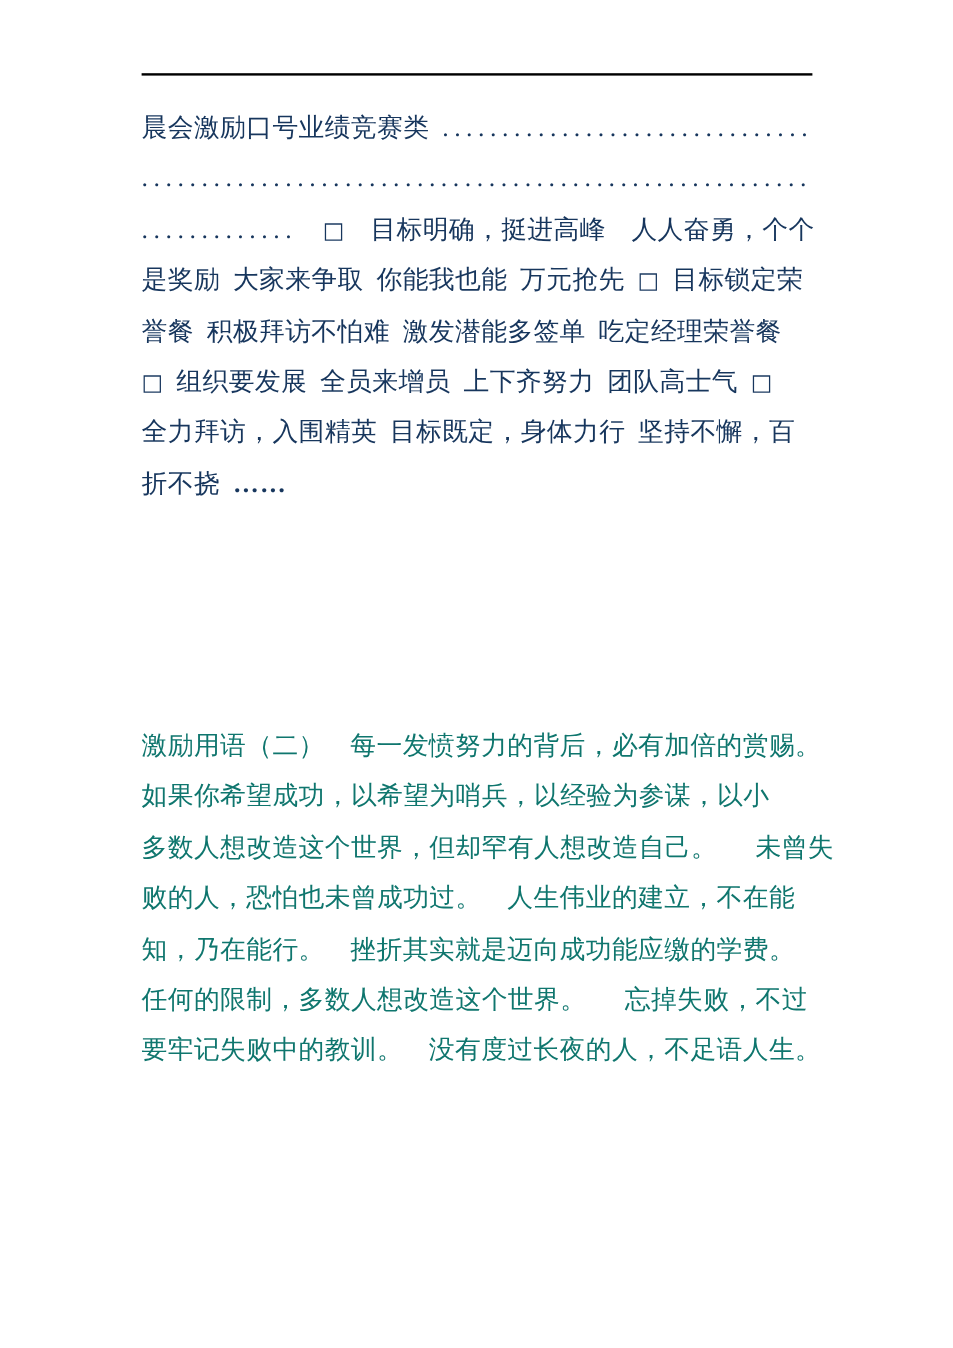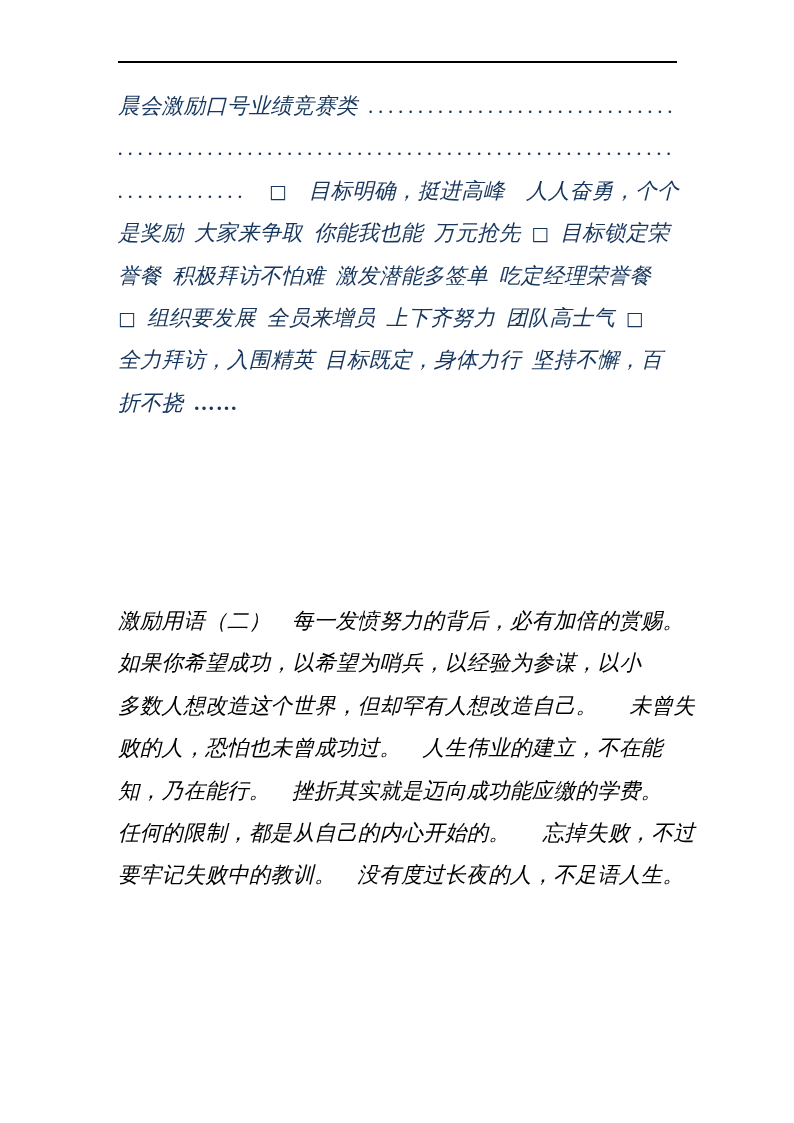--- a/index.html
+++ b/index.html
@@ -29,21 +29,20 @@
     width: 570px;
     color: #17365d;
     font-size: 21.5px;
   }
   .textblock .line {
     white-space: pre;
     line-height: 42.4px;
     height: 42.4px;
     word-spacing: 5px;
     letter-spacing: 0.3px;
-    font-style: italic;
   }
   #toc-section { top: 85px; }
   #quotes-section { top: 600px; }
   .dots {
     letter-spacing: 4.6px;
     word-spacing: 0;
   }
   .checkbox {
     font-family: "DejaVu Sans", sans-serif;
     font-size: 19px;
@@ -61,22 +60,22 @@
   <div id="toc-section" class="textblock" style="color: rgb(23, 54, 93);">
       <div class="line">晨会激励口号业绩竞赛类 <span class="dots">...............................</span></div>
       <div class="line"><span class="dots">........................................................</span></div>
       <div class="line"><span class="dots">.............</span>  <span class="checkbox">□</span>  目标明确，挺进高峰  人人奋勇，个个</div>
       <div class="line">是奖励 大家来争取 你能我也能 万元抢先 <span class="checkbox">□</span> 目标锁定荣</div>
       <div class="line">誉餐 积极拜访不怕难 激发潜能多签单 吃定经理荣誉餐</div>
       <div class="line"><span class="checkbox">□</span> 组织要发展 全员来增员 上下齐努力 团队高士气 <span class="checkbox">□</span></div>
       <div class="line">全力拜访，入围精英 目标既定，身体力行 坚持不懈，百</div>
       <div class="line">折不挠 <span class="ellipsis">……</span></div>
     </div>
-  <div id="quotes-section" class="textblock" style="color: #000000;">
+  <div id="quotes-section" class="textblock" style="color: #0f766e;">
       <div class="line">激励用语（二）  每一发愤努力的背后，必有加倍的赏赐。</div>
       <div class="line">如果你希望成功，以希望为哨兵，以经验为参谋，以小</div>
       <div class="line">多数人想改造这个世界，但却罕有人想改造自己。   未曾失</div>
       <div class="line">败的人，恐怕也未曾成功过。  人生伟业的建立，不在能</div>
       <div class="line">知，乃在能行。  挫折其实就是迈向成功能应缴的学费。</div>
-      <div class="line">任何的限制，都是从自己的内心开始的。   忘掉失败，不过</div>
+      <div class="line">任何的限制，多数人想改造这个世界。   忘掉失败，不过</div>
       <div class="line">要牢记失败中的教训。  没有度过长夜的人，不足语人生。</div>
     </div>
 </div>
 
 </body></html>

